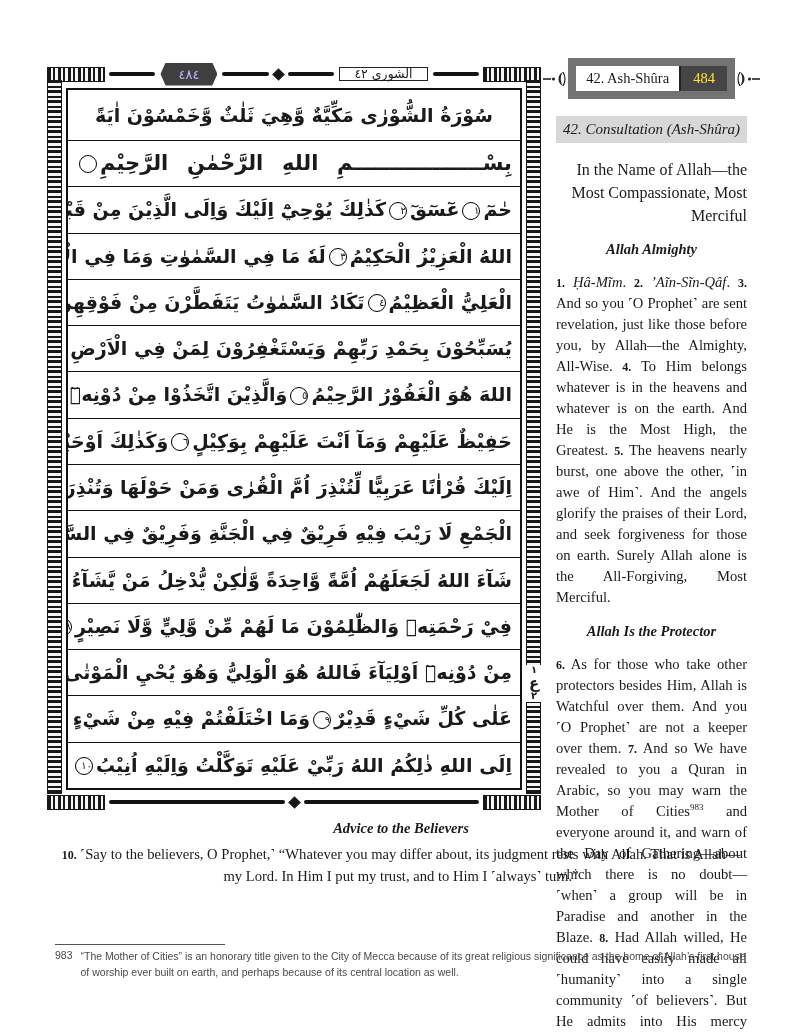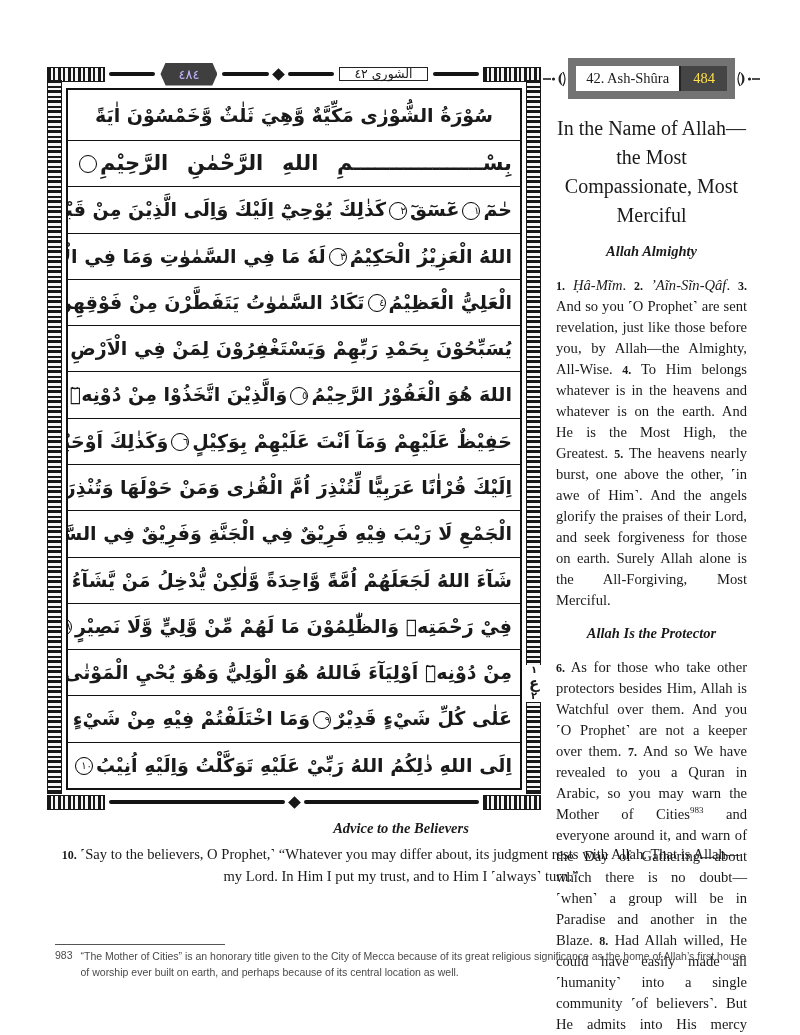--- a/index.html
+++ b/index.html
@@ -66,21 +66,21 @@
   .ruku .ayn{font-size:15px;}
 
   
   .english-col{position:absolute;left:556px;top:58px;width:191px;}
   .e-header{display:flex;align-items:center;justify-content:center;}
   .e-flourish{flex:none;display:block;}
   .e-badge{display:flex;border:8px solid #737373;margin:0 2px;}
   .e-badge .name{padding:4px 10px;font-size:14.5px;background:#fff;white-space:nowrap;}
   .e-badge .num{padding:4px 12px;font-size:14.5px;background:#454545;color:#fde047;border-left:2px solid #222;}
   .banner{margin-top:17px;background:#d8d8d8;text-align:center;font-style:italic;font-size:15px;padding:5px 2px;}
-  .basmala-en{margin-top:15px;text-align:center;font-size:20px;line-height:1.45;}
+  .basmala-en{margin-top:15px;text-align:right;font-size:16px;line-height:1.45;}
   .e-heading{margin:13px 0 7px;text-align:center;font-weight:bold;font-style:italic;font-size:14.5px;}
   .e-para{text-align:justify;font-size:14.6px;line-height:1.44;}
   .e-para + .e-heading{margin-top:3px;}
   .run-vnum{font-weight:bold;font-size:12px;}
   .run-italic{font-style:italic;}
   .run-sup{vertical-align:super;font-size:9px;line-height:0;}
 
   
   .footer-section{position:absolute;left:54px;top:820px;width:694px;text-align:center;}
   .f-heading{font-weight:bold;font-style:italic;font-size:14.5px;}
@@ -165,20 +165,21 @@
         <span class="num">484</span>
       </div>
       <svg class="e-flourish" width="24" height="18" viewBox="0 0 24 18">
         <path d="M23 9 H15" stroke="#222" stroke-width="1.6"></path>
         <circle cx="12.5" cy="9" r="1.6" fill="#222"></circle>
         <path d="M3 2 C9 4.5 9 13.5 3 16 C6 12 6 6 3 2 Z" fill="#222"></path>
         <path d="M3 2 Q-1 9 3 16" fill="none" stroke="#222" stroke-width="1.2"></path>
       </svg>
     </div>
 
+    <div class="banner">42. Consultation (Ash-Shûra)</div>
 
     <div class="basmala-en">In the Name of Allah—the Most Compassionate, Most Merciful</div>
 
     <div class="e-heading">Allah Almighty</div>
     <p class="e-para"><span class="run-vnum">1.</span><span class="run-plain"> </span><span class="run-italic">Ḥâ-Mĩm</span><span class="run-plain">. </span><span class="run-vnum">2.</span><span class="run-plain"> </span><span class="run-italic">’Aĩn-Sĩn-Qâf</span><span class="run-plain">. </span><span class="run-vnum">3.</span><span class="run-plain"> And so you ˹O Prophet˺ are sent revelation, just like those before you, by Allah—the Almighty, All-Wise. </span><span class="run-vnum">4.</span><span class="run-plain"> To Him belongs whatever is in the heavens and whatever is on the earth. And He is the Most High, the Greatest. </span><span class="run-vnum">5.</span><span class="run-plain"> The heavens nearly burst, one above the other, ˹in awe of Him˺. And the angels glorify the praises of their Lord, and seek forgiveness for those on earth. Surely Allah alone is the All-Forgiving, Most Merciful.</span></p>
 
     <div class="e-heading">Allah Is the Protector</div>
     <p class="e-para"><span class="run-vnum">6.</span><span class="run-plain"> As for those who take other protectors besides Him, Allah is Watchful over them. And you ˹O Prophet˺ are not a keeper over them. </span><span class="run-vnum">7.</span><span class="run-plain"> And so We have revealed to you a Quran in Arabic, so you may warn the Mother of Cities</span><span class="run-sup">983</span><span class="run-plain"> and everyone around it, and warn of the Day of Gathering—about which there is no doubt—˹when˺ a group will be in Paradise and another in the Blaze. </span><span class="run-vnum">8.</span><span class="run-plain"> Had Allah willed, He could have easily made all ˹humanity˺ into a single community ˹of believers˺. But He admits into His mercy whoever He wills. And the wrongdoers will have no protector or helper. </span></p>
   </aside>
 

